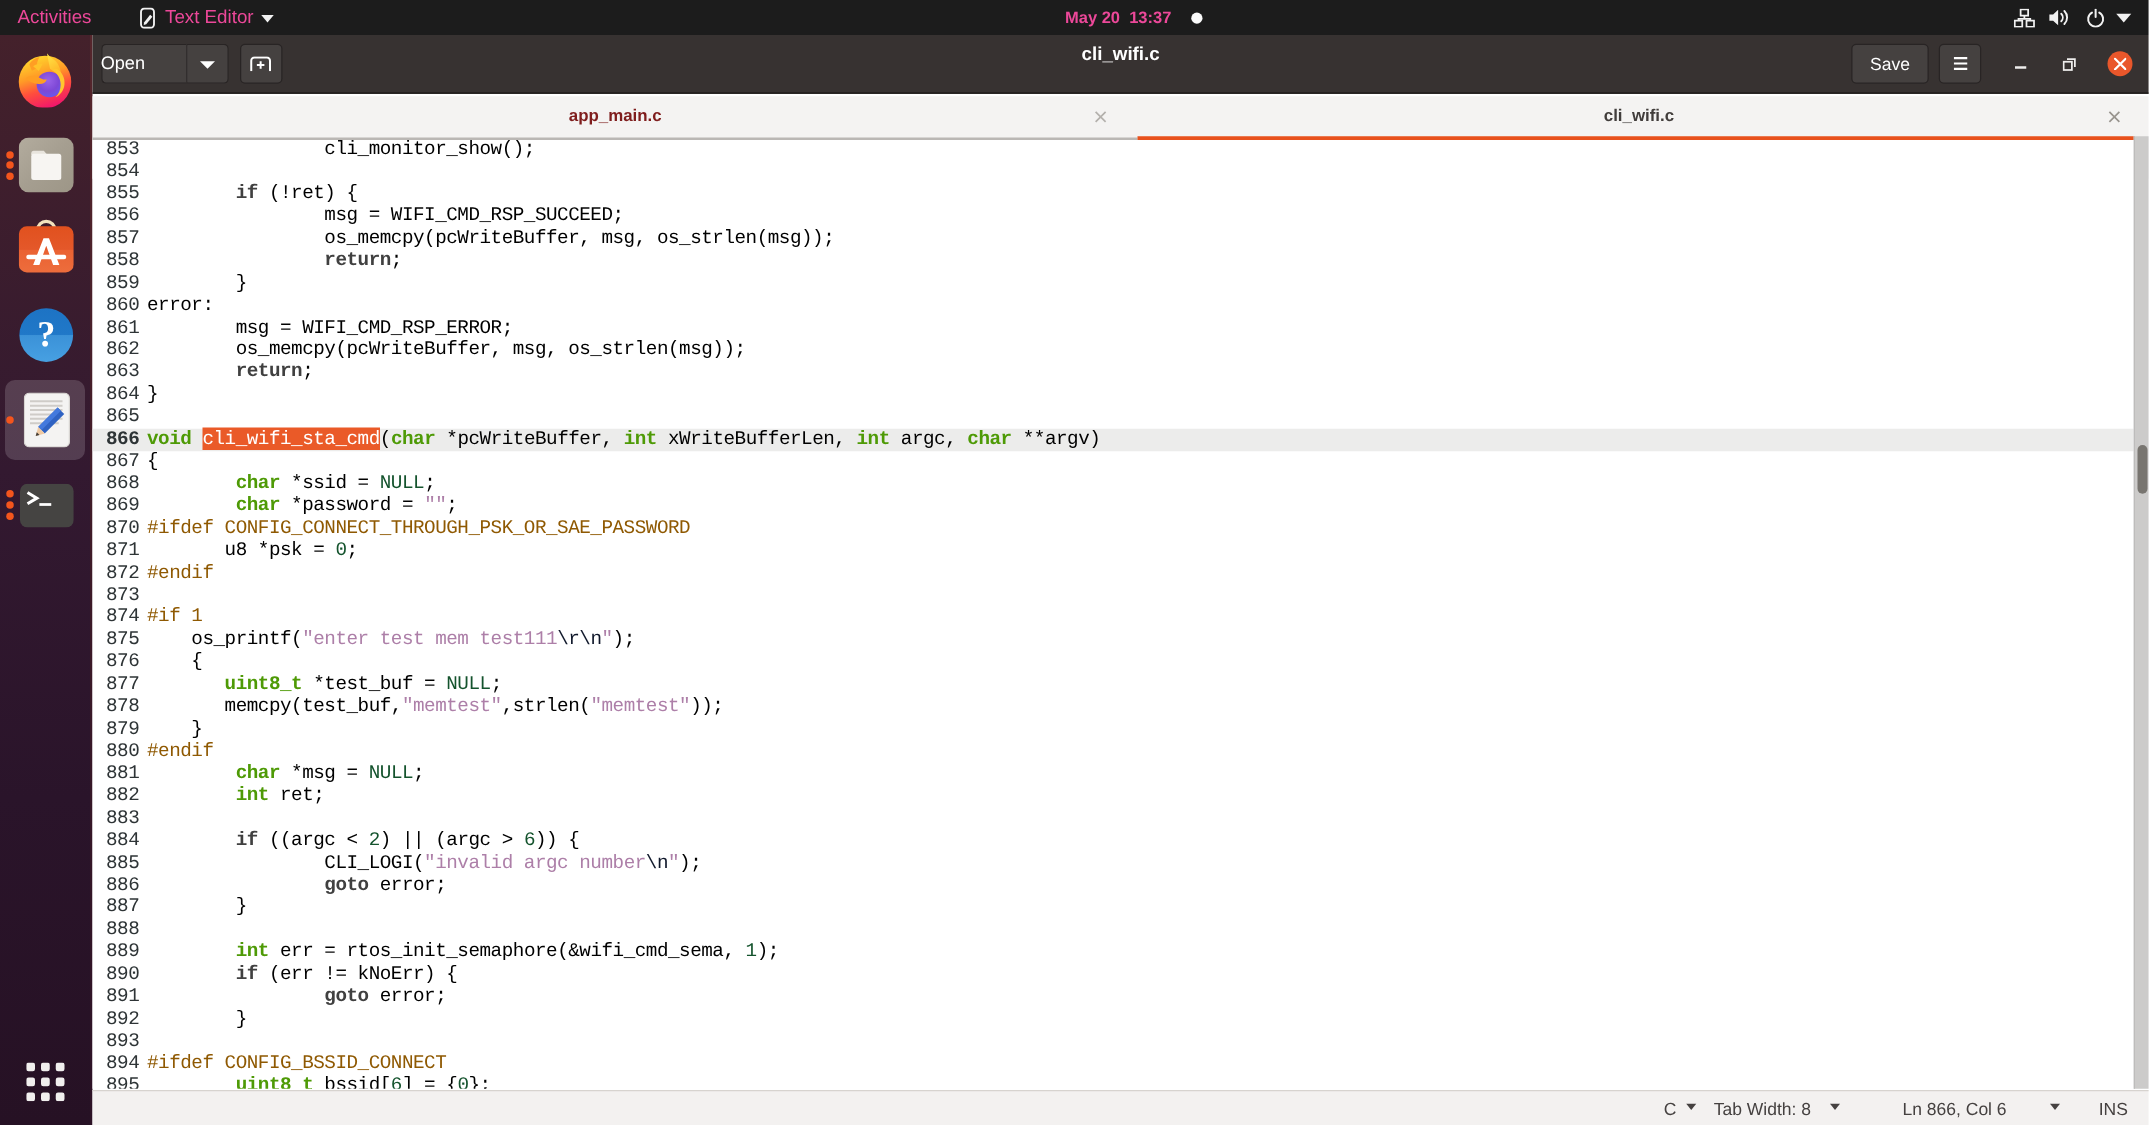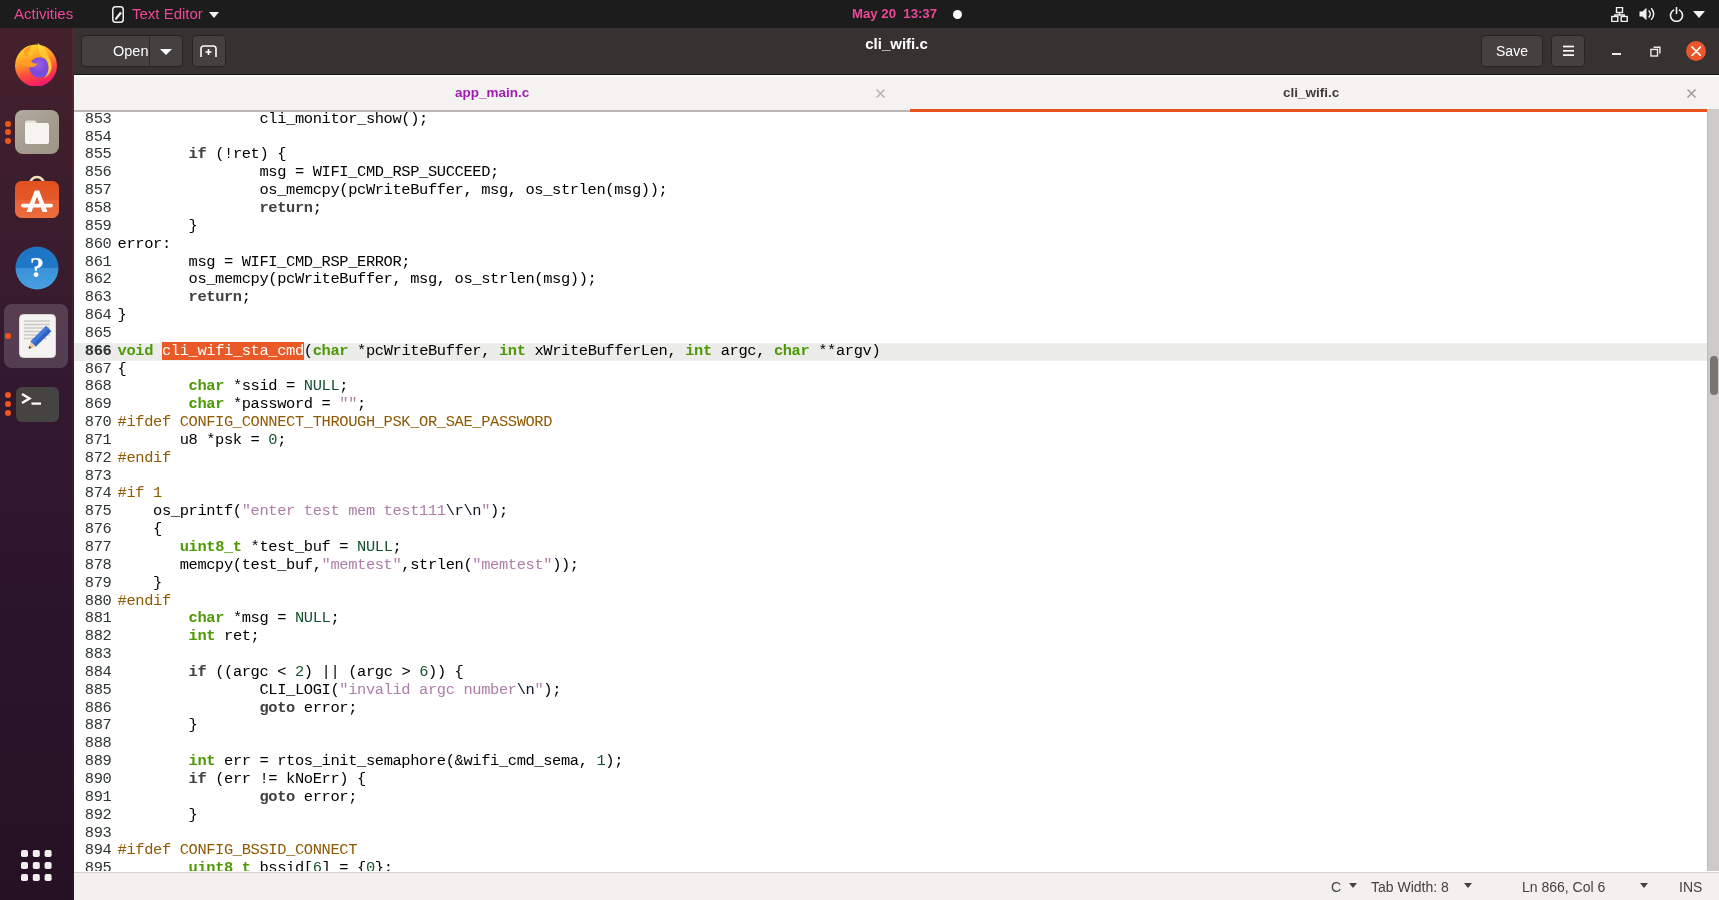--- a/index.html
+++ b/index.html
@@ -190,21 +190,21 @@
   </g>
  </svg>
 </div>
 
 <div id="sliver"></div>
 <div id="win">
 
 <div id="header">
  <div class="hbtn" style="left:6.5px;width:68px;border-radius:4px 0 0 4px;border-right:none"></div>
  <div class="hbtn" style="left:74.5px;width:34px;border-radius:0 4px 4px 0;border-left:1px solid #2e2a29"></div>
- <div style="position:absolute;left:6.5px;width:68px;top:6.5px;height:32.5px;line-height:32.5px;text-align:right;color:#fff;font-size:14.5px">Open</div>
+ <div style="position:absolute;left:6.5px;width:68px;top:6.5px;height:32.5px;line-height:32.5px;text-align:left;color:#fff;font-size:14.5px">Open</div>
  <div style="position:absolute;left:86px;top:20.5px;width:0;height:0;border-left:6px solid transparent;border-right:6px solid transparent;border-top:6.5px solid #fff"></div>
  <div class="hbtn" style="left:117.5px;width:34px"></div>
  <svg style="position:absolute;left:126px;top:17px" width="17" height="12" viewBox="0 0 17 12">
    <path d="M1 12 V3.5 A2.5 2.5 0 0 1 3.5 1 H13.5 A2.5 2.5 0 0 1 16 3.5 V12" stroke="#fff" stroke-width="1.6" fill="none"></path>
    <path d="M8.5 4 V10 M5.5 7 H11.5" stroke="#fff" stroke-width="1.6"></path>
  </svg>
  <div id="title">cli_wifi.c</div>
  <div class="hbtn" style="left:1407px;width:62px"></div>
  <div style="position:absolute;left:1407px;width:62px;top:6.5px;height:32.5px;line-height:32.5px;text-align:center;color:#fff;font-size:14px">Save</div>
  <div class="hbtn" style="left:1477px;width:33.5px"></div>
@@ -220,21 +220,21 @@
   <path d="M3.6 1.2 H9.9 V7.5" stroke="#eeedec" stroke-width="1.4" fill="none"></path>
   <rect x="0.9" y="3.4" width="6.6" height="6.6" stroke="#eeedec" stroke-width="1.4" fill="none"></rect>
  </svg>
  <div style="position:absolute;left:1611.5px;top:12.7px;width:20.5px;height:20.5px;border-radius:50%;background:#e9572b"></div>
  <svg style="position:absolute;left:1616.5px;top:17.7px" width="10.5" height="10.5" viewBox="0 0 10.5 10.5">
   <path d="M1 1 L9.5 9.5 M9.5 1 L1 9.5" stroke="#fff" stroke-width="1.7" stroke-linecap="round"></path>
  </svg>
 </div>
 
 <div id="tabbar">
- <div class="tlab" style="left:381px;color:#a21caf">app_main.c</div>
+ <div class="tlab" style="left:381px;color:#7f1d1d">app_main.c</div>
  <svg class="tx" style="left:801px">
           <path d="M1.5 1.5 L9.5 9.5 M9.5 1.5 L1.5 9.5" stroke="#b4b1ad" stroke-width="1.4"></path>
         </svg>
  <div class="tlab" style="left:1209px;color:#413d3b">cli_wifi.c</div>
  <svg class="tx" style="left:1611.5px">
           <path d="M1.5 1.5 L9.5 9.5 M9.5 1.5 L1.5 9.5" stroke="#99958f" stroke-width="1.4"></path>
         </svg>
  <div class="grayb"></div>
  <div class="orangeb"></div>
 </div>

